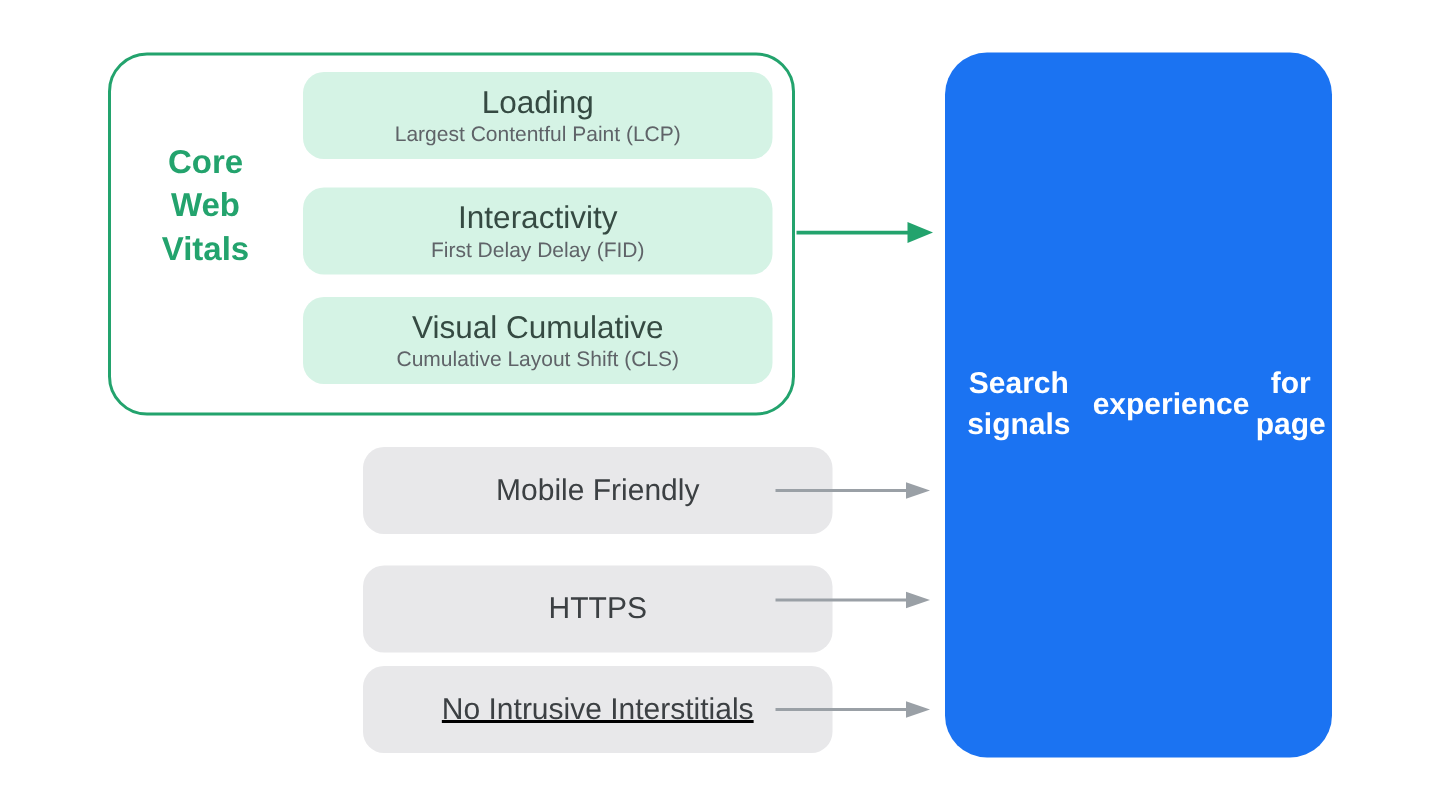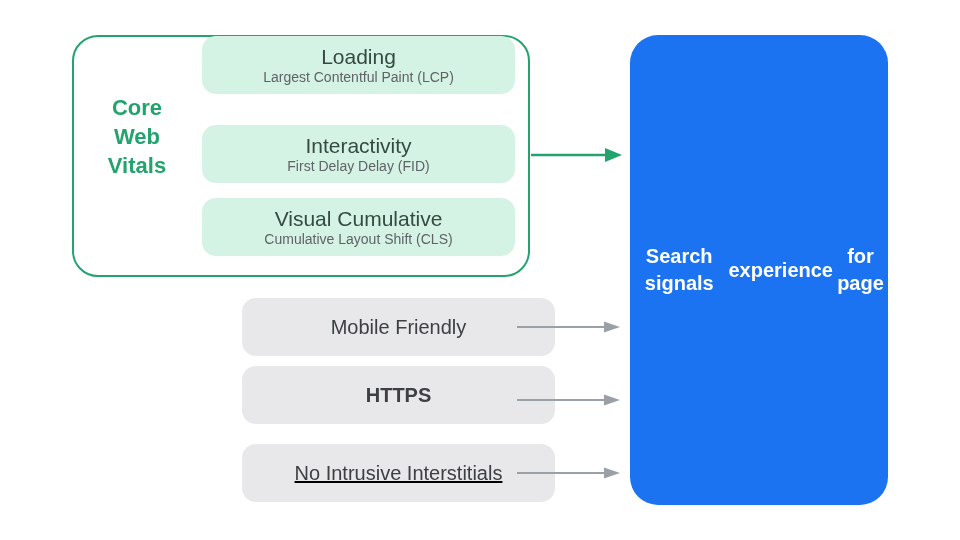--- a/index.html
+++ b/index.html
@@ -71,25 +71,25 @@
   }
   .pill-gray {
     background: var(--pill-gray-bg, #E8E8EA);
     margin-left: 40px;
   }
   .pill-gray .pill-label {
     color: var(--gray-text, #3C4043);
     font-size: 20px;
     line-height: 24px;
   }
-  #cwv-pill-0 { top: 36px; }
+  #cwv-pill-0 { top: 48px; }
   #cwv-pill-1 { top: 125px; }
   #cwv-pill-2 { top: 198px; }
   #gray-pill-0 { top: 298px; }
-  #gray-pill-1 { top: 366px; font-weight: bold; }
+  #gray-pill-1 { top: 377px; }
   #gray-pill-2 { top: 444px; text-decoration: underline; }
 
   
   .result-box {
     position: absolute;
     left: 630px;
     top: 35px;
     width: 258px;
     height: 470px;
     background: var(--blue-box-bg, #1B73F2);

